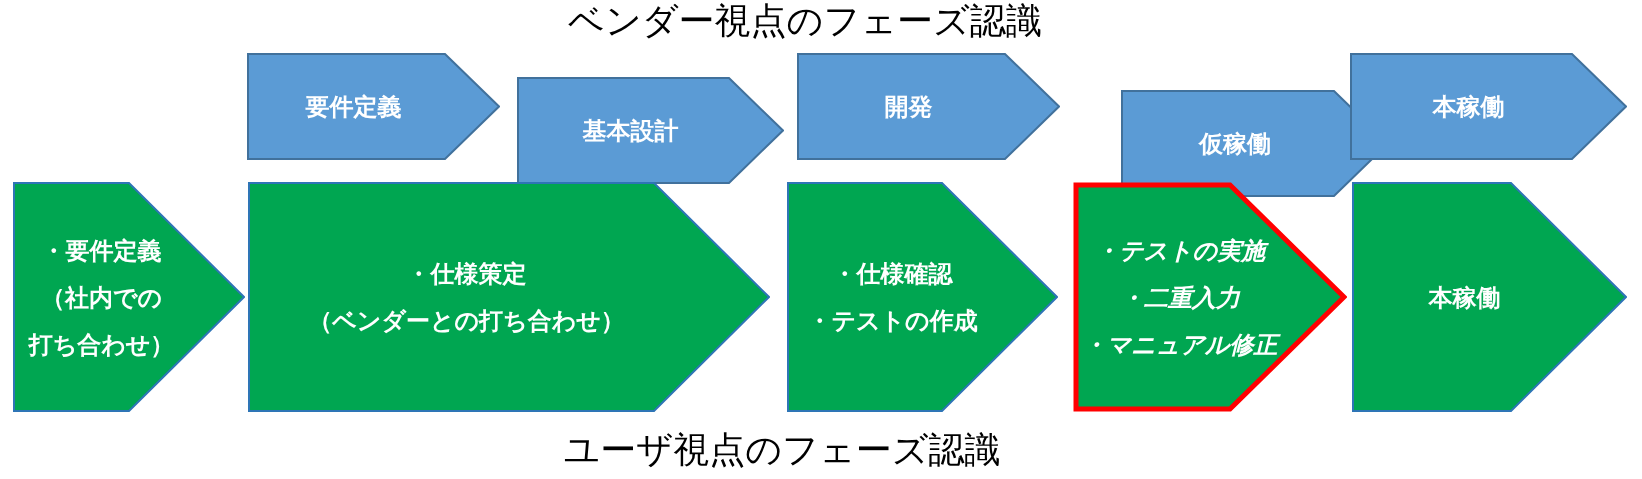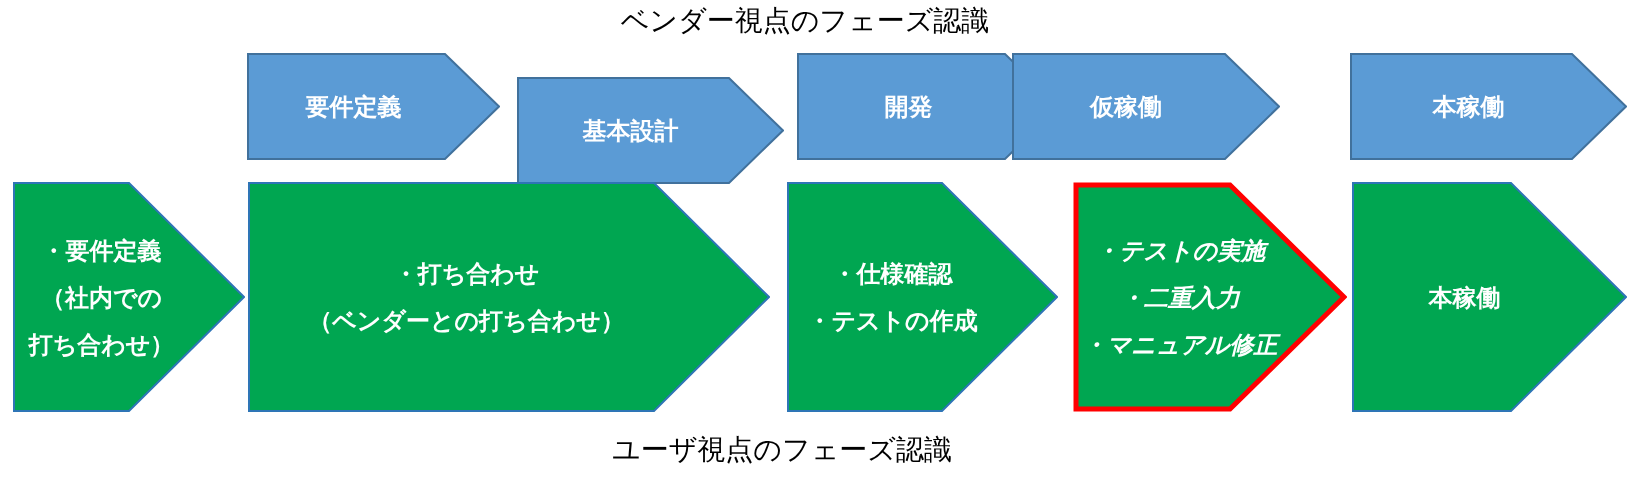--- a/index.html
+++ b/index.html
@@ -11,21 +11,21 @@
   .canvas {
     position: relative;
     width: 1642px;
     height: 479px;
     background: #ffffff;
     overflow: hidden;
   }
   .title {
     position: absolute;
     transform: translateX(-50%);
-    font-size: 28px;
+    font-size: 36px;
     line-height: 32px;
     color: #000000;
     white-space: nowrap;
     font-weight: 500;
   }
   .title-top { left: 805px; top: 5px; }
   .title-bottom { left: 766px; top: 434px; margin-left: 16px; }
 
   .shape { position: absolute; }
   .shape svg {
@@ -49,21 +49,21 @@
     font-weight: bold;
     white-space: nowrap;
   }
   .row-vendor .label { font-size: 24px; padding-right: 40px; }
   .row-user   .label { font-size: 24px; line-height: 47px; }
 
   
   .b1 { left: 247px;  width: 253px; }
   .b2 { left: 517px;  width: 267px; margin-top: 24px; }
   .b3 { left: 797px;  width: 263px; text-decoration: underline; }
-  .b4 { left: 1012px; width: 268px; }
+  .b4 { left: 1121px; width: 268px; margin-top: 37px; }
   .b5 { left: 1350px; width: 277px; }
 
   .g1 { left: 13px;   width: 232px; }
   .g2 { left: 248px;  width: 522px; }
   .g3 { left: 787px;  width: 271px; }
   .g4 { left: 1073px; width: 274px; }
   .g5 { left: 1352px; width: 275px; }
 
   .g1 .label { padding-right: 55px; }
   .g2 .label { padding-right: 85px; }
@@ -122,21 +122,21 @@
       <div>（社内での</div>
       <div>打ち合わせ）</div>
     </div>
   </div>
 
   <div class="shape row-user g2">
     <svg viewBox="0 0 522 230" preserveAspectRatio="none">
       <polygon points="1,1 406,1 521,115 406,229 1,229" stroke-width="2" fill="#00A651" stroke="#2E75B6"></polygon>
     </svg>
     <div class="label">
-      <div>・打ち合わせ</div>
+      <div>・仕様策定</div>
       <div>（ベンダーとの打ち合わせ）</div>
     </div>
   </div>
 
   <div class="shape row-user g3">
     <svg viewBox="0 0 271 230" preserveAspectRatio="none">
       <polygon points="1,1 155,1 270,115 155,229 1,229" stroke-width="2" fill="#00A651" stroke="#2E75B6"></polygon>
     </svg>
     <div class="label">
       <div>・仕様確認</div>

